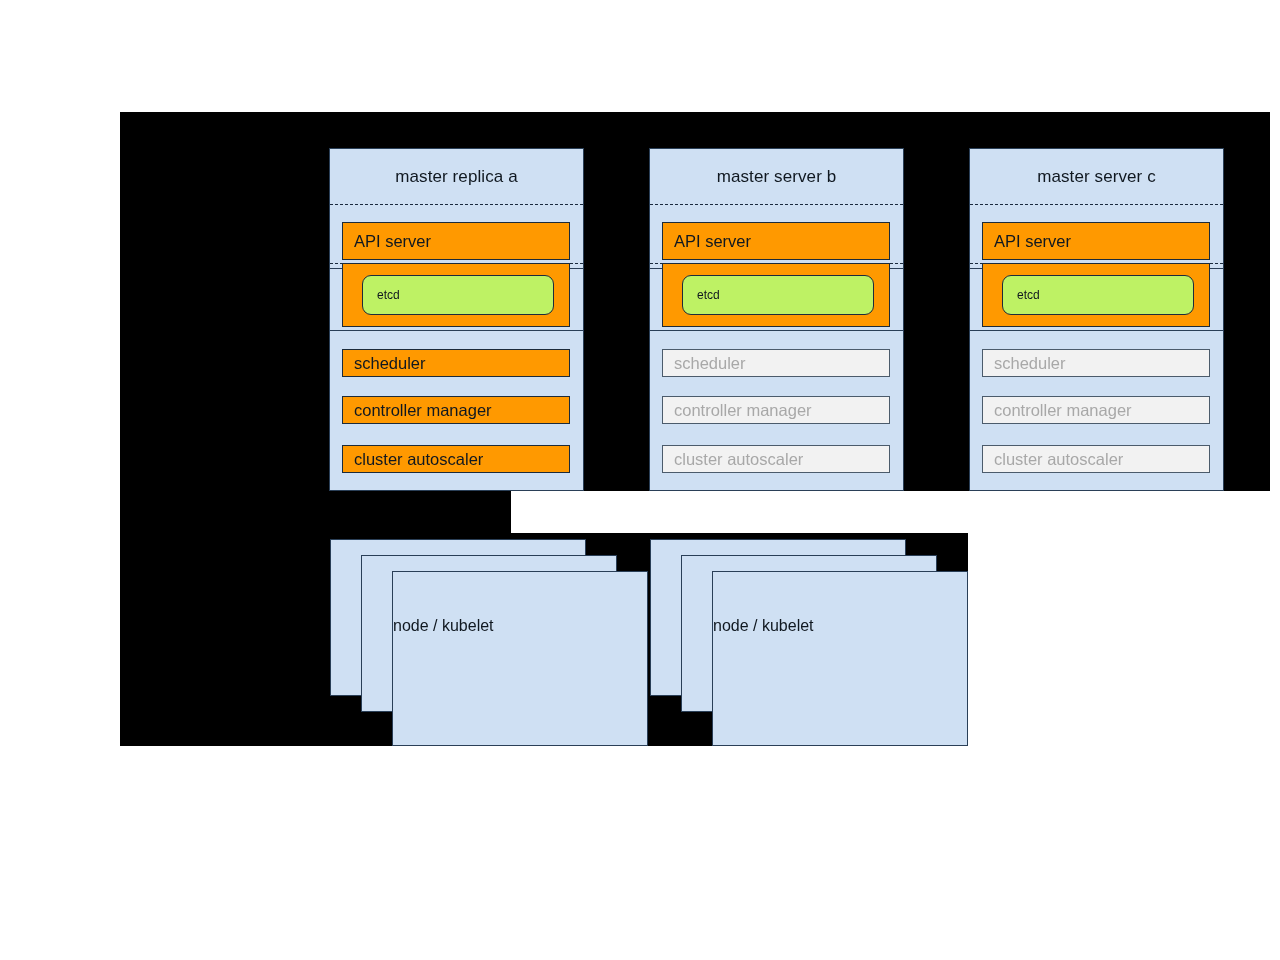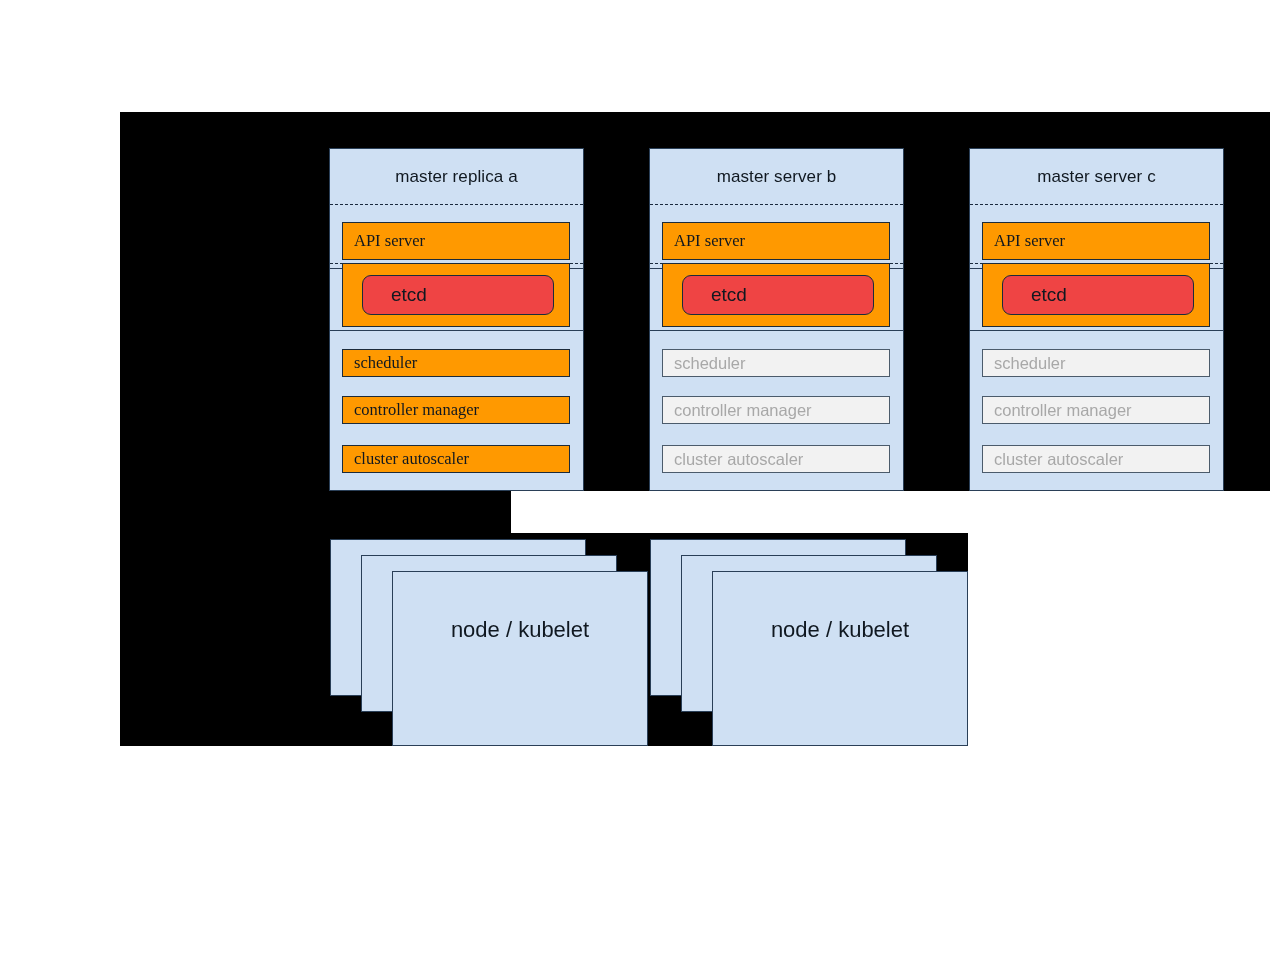--- a/index.html
+++ b/index.html
@@ -71,61 +71,59 @@
     box-sizing: border-box;
     border: 1.4px solid #1c2b3a;
     display: flex;
     align-items: center;
     font-size: 16.5px;
     padding-left: 11px;
     color: #101820;
   }
   .comp.active {
     background: #ff9900;
-    font-family: Liberation Serif, serif;
   }
   .comp.inactive {
     background: #f2f2f2;
     color: #a8a8a8;
     border-color: #4b5b6b;
   }
 
   
   .etcd-host {
     position: absolute;
     box-sizing: border-box;
     background: #ff9900;
     border: 1.4px solid #1c2b3a;
   }
   .etcd-box {
     position: absolute;
     box-sizing: border-box;
-    background: #ef4444;
+    background: #bef264;
     border: 1.6px solid #1c2b3a;
     border-radius: 9px;
     display: flex;
     align-items: center;
-    padding-left: 28px;
-    font-size: 19px;
+    padding-left: 14px;
+    font-size: 12px;
     color: #101820;
   }
 
   
   .node-card {
     position: absolute;
     box-sizing: border-box;
     background: #cfe0f3;
     border: 1.3px solid #2a3f57;
   }
   .node-label {
     position: absolute;
     left: 0;
     width: 100%;
-    text-align: center;
-    font-size: 22px;
+    font-size: 16px;
     color: #101820;
   }
 </style>
 </head>
 <body>
 
 <div id="canvas">
 
   <div class="backdrop backdrop-top"></div>
   <div class="backdrop backdrop-mid"></div>

